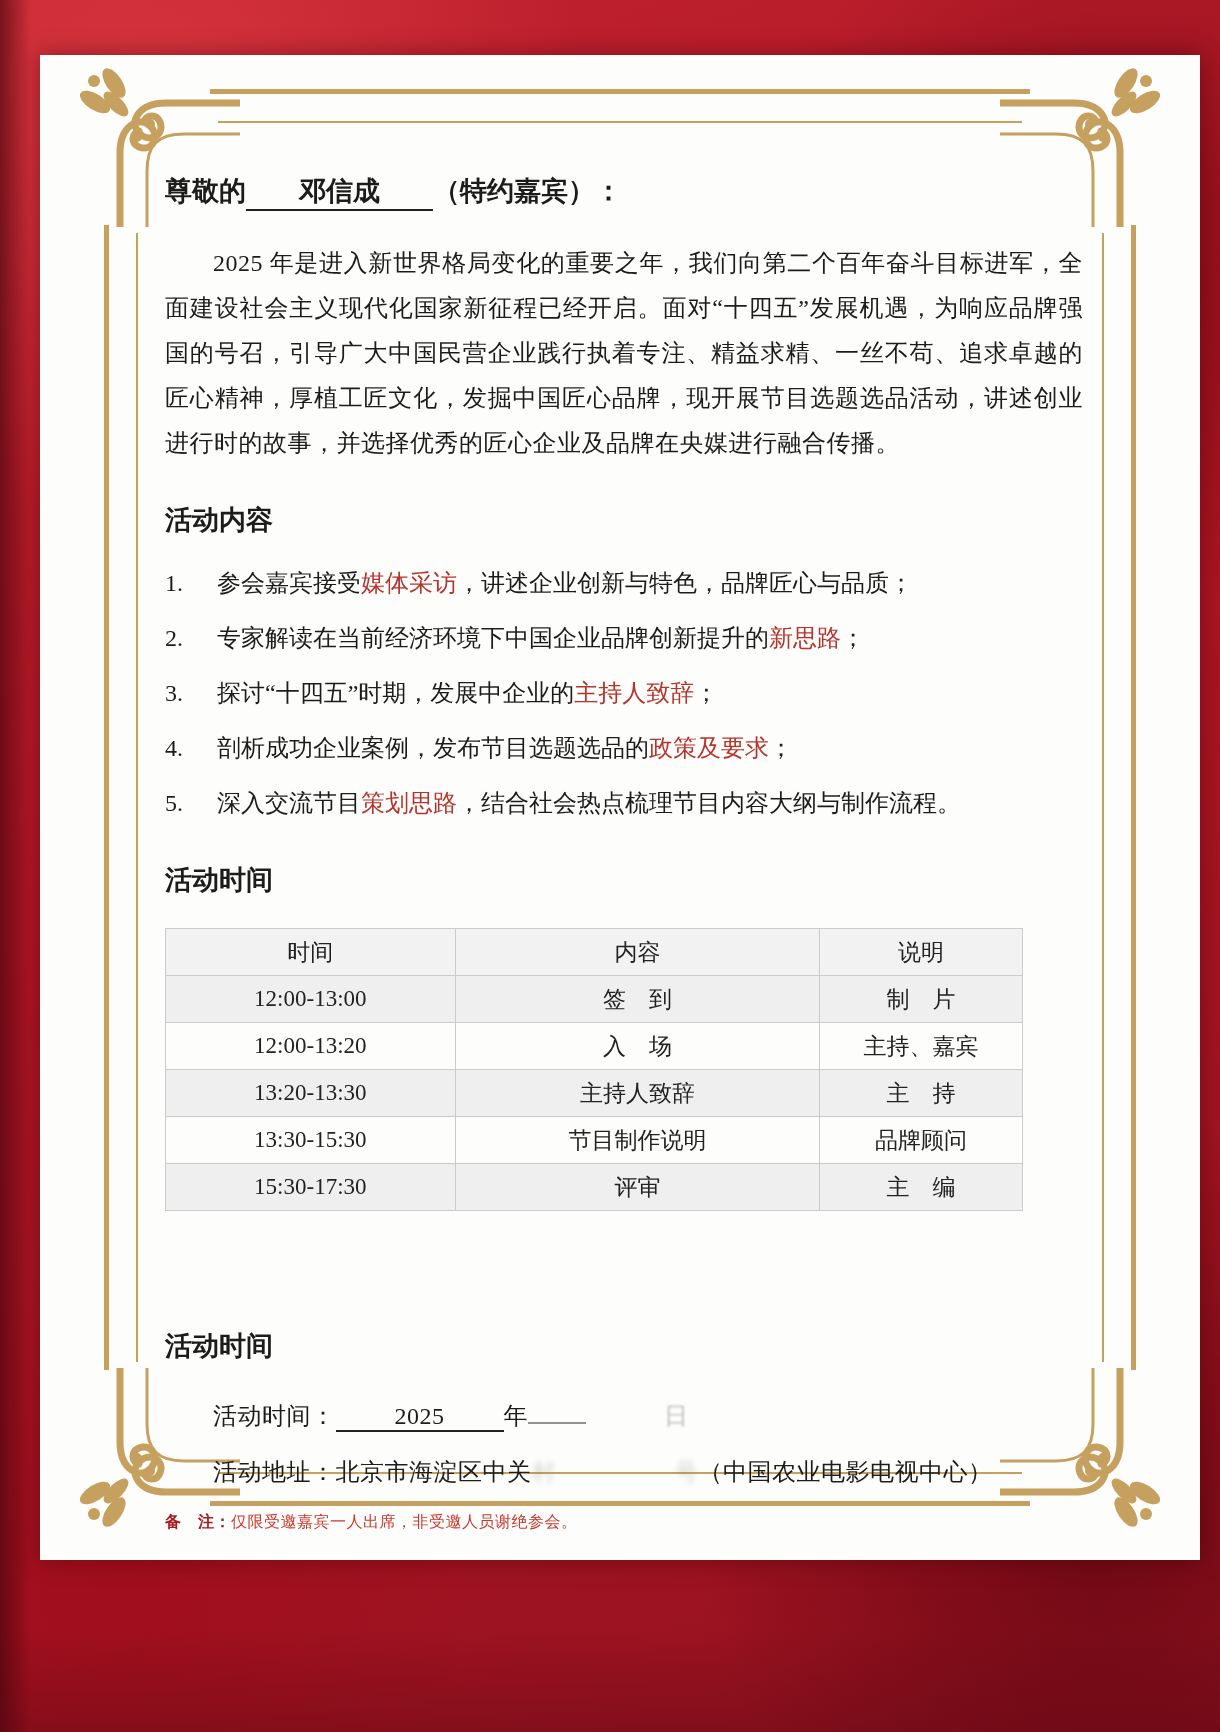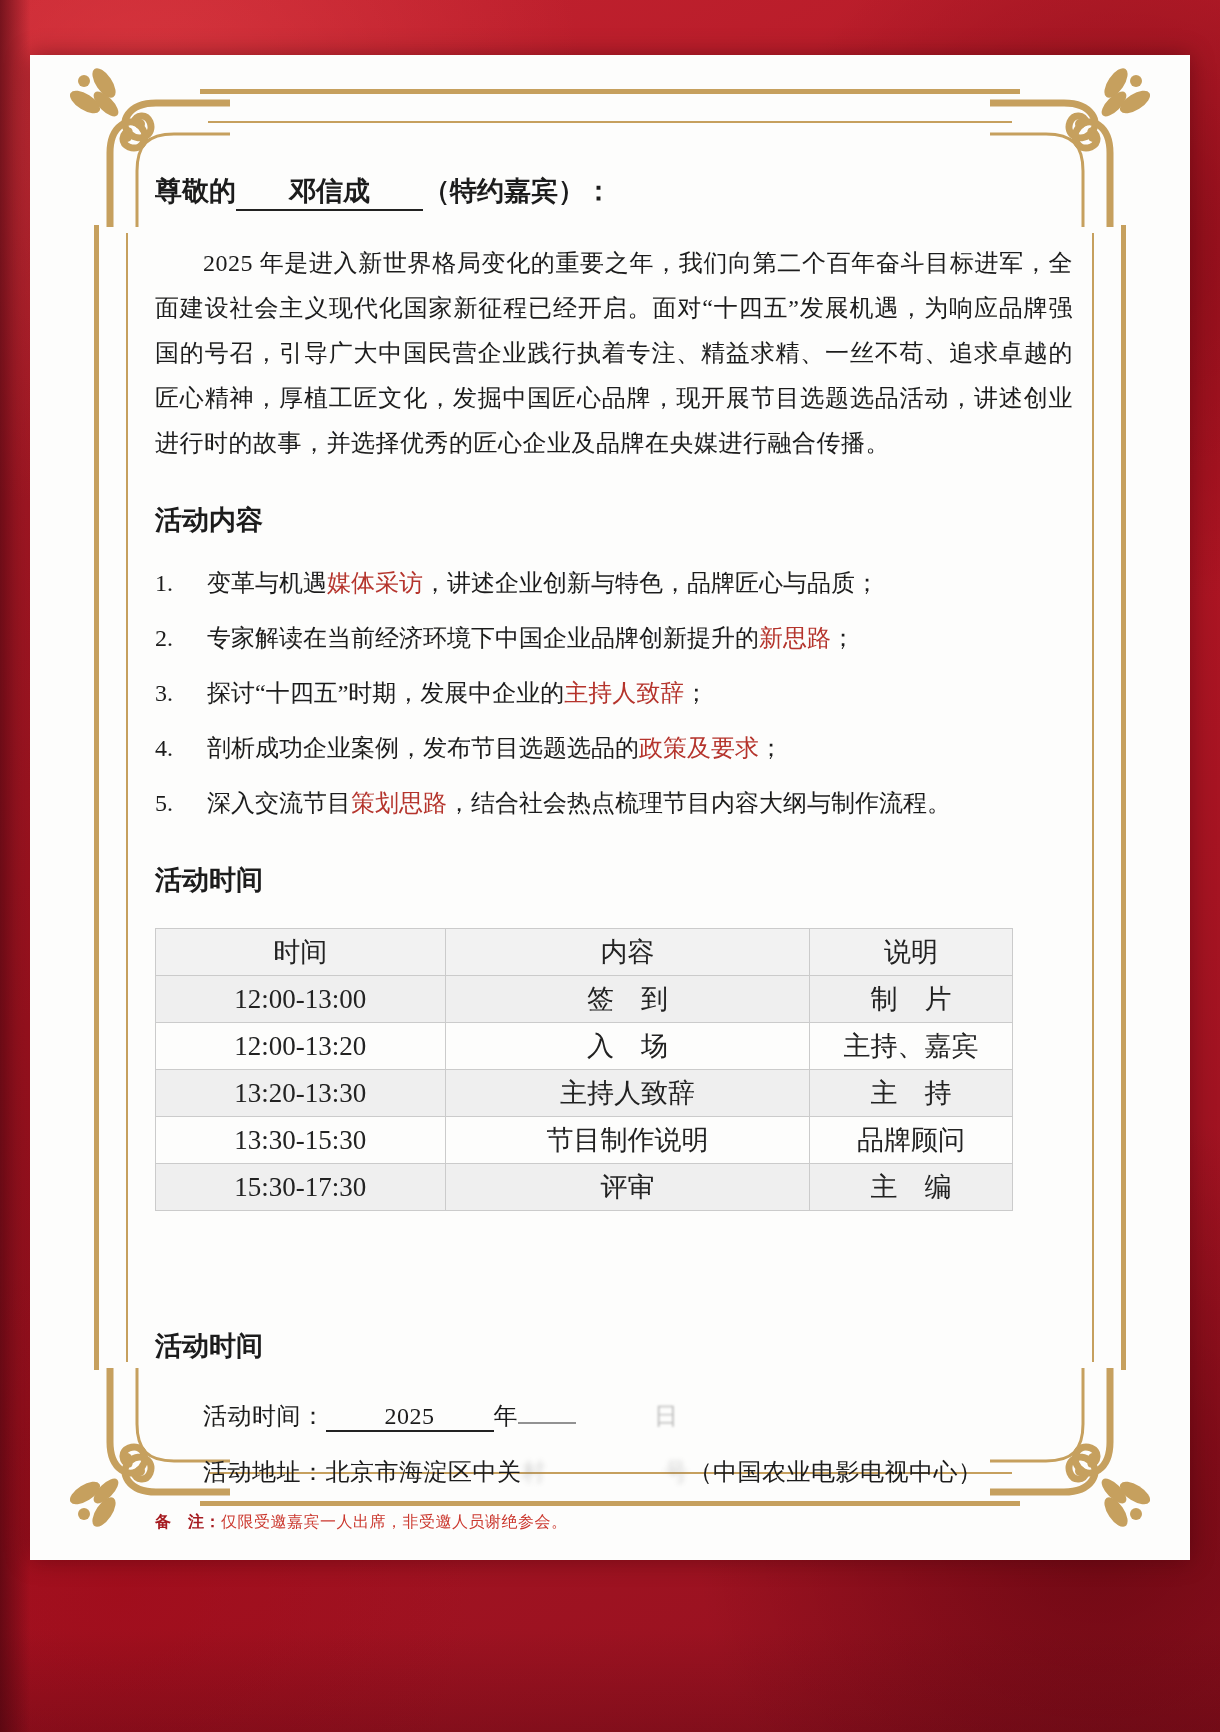--- a/index.html
+++ b/index.html
@@ -10,21 +10,21 @@
       radial-gradient(ellipse 60% 40% at 12% 6%, rgba(255,90,90,.35), transparent 60%),
       radial-gradient(ellipse 50% 35% at 92% 14%, rgba(90,0,10,.45), transparent 60%),
       radial-gradient(ellipse 55% 40% at 90% 88%, rgba(70,0,8,.5), transparent 60%),
       radial-gradient(ellipse 45% 30% at 10% 92%, rgba(160,10,25,.55), transparent 65%),
       linear-gradient(155deg,#c32330 0%,#ad1523 45%,#951120 100%);
   }
   .edge-shade{position:absolute;inset:0;pointer-events:none;
     background:linear-gradient(90deg, rgba(70,5,14,.65) 0%, rgba(70,5,14,0) 2.5%),
                linear-gradient(0deg, rgba(60,4,12,.25) 0%, rgba(60,4,12,0) 6%);}
   .card{
-    position:absolute;left:30px;top:55px;width:1160px;height:1505px;
+    position:absolute;left:40px;top:55px;width:1160px;height:1505px;
     background:#fdfdfc;box-shadow:0 0 22px rgba(60,0,8,.45);
   }
   
   .seg{position:absolute;background:#c6a05e;}
   .seg.ot{top:34px;left:170px;right:170px;height:5px;}
   .seg.ob{bottom:54px;left:170px;right:170px;height:5px;}
   .seg.ol{left:64px;top:170px;bottom:190px;width:5px;}
   .seg.or{right:64px;top:170px;bottom:190px;width:5px;}
   .seg.it{top:66px;left:178px;right:178px;height:2px;}
   .seg.ib{bottom:86px;left:178px;right:178px;height:2px;}
@@ -48,21 +48,21 @@
     margin-bottom:36px;letter-spacing:.5px;}
 
   .h2{font-family:"DejaVu Sans","Liberation Sans",sans-serif;font-weight:bold;
     font-size:27px;margin:0 0 30px 0;}
 
   .olist{margin-bottom:44px;}
   .oitem{font-size:24px;line-height:30px;margin-bottom:25px;display:flex;}
   .oitem .num{width:52px;flex:0 0 52px;}
   .red{color:#b5342c;}
 
-  table.sched{border-collapse:collapse;width:858px;font-size:27px;
+  table.sched{border-collapse:collapse;width:858px;font-size:23px;
     text-align:center;color:#222;margin-bottom:4px;}
   table.sched th,table.sched td{border:1px solid #cbcbcb;height:46px;
     font-weight:normal;padding:0 4px;}
   table.sched tr.shade{background:#efefef;}
   table.sched thead tr{background:#f2f2f2;}
 
   .h2.time{margin-top:117px;margin-bottom:36px;}
   .infoline{font-size:24px;margin-bottom:24px;letter-spacing:.5px;margin-left:48px;}
   .u-year{display:inline-block;min-width:160px;text-align:center;
     border-bottom:2.5px solid #222;padding:0 4px;}
@@ -168,21 +168,21 @@
       <span>尊敬的</span><span class="u-name">邓信成</span><span>（特约嘉宾）：</span>
     </div>
 
     <div class="intro">2025 年是进入新世界格局变化的重要之年，我们向第二个百年奋斗目标进军，全面建设社会主义现代化国家新征程已经开启。面对“十四五”发展机遇，为响应品牌强国的号召，引导广大中国民营企业践行执着专注、精益求精、一丝不苟、追求卓越的匠心精神，厚植工匠文化，发掘中国匠心品牌，现开展节目选题选品活动，讲述创业进行时的故事，并选择优秀的匠心企业及品牌在央媒进行融合传播。</div>
 
     <div class="h2">活动内容</div>
 
     <div class="olist">
       <div class="oitem">
         <span class="num">1.</span>
-        <span><span>变革与机遇</span><span class="red">媒体采访</span><span>，讲述企业创新与特色，品牌匠心与品质；</span></span>
+        <span><span>参会嘉宾接受</span><span class="red">媒体采访</span><span>，讲述企业创新与特色，品牌匠心与品质；</span></span>
       </div>
       <div class="oitem">
         <span class="num">2.</span>
         <span><span>专家解读在当前经济环境下中国企业品牌创新提升的</span><span class="red">新思路</span><span>；</span></span>
       </div>
       <div class="oitem">
         <span class="num">3.</span>
         <span><span>探讨“十四五”时期，发展中企业的</span><span class="red">主持人致辞</span><span>；</span></span>
       </div>
       <div class="oitem">

